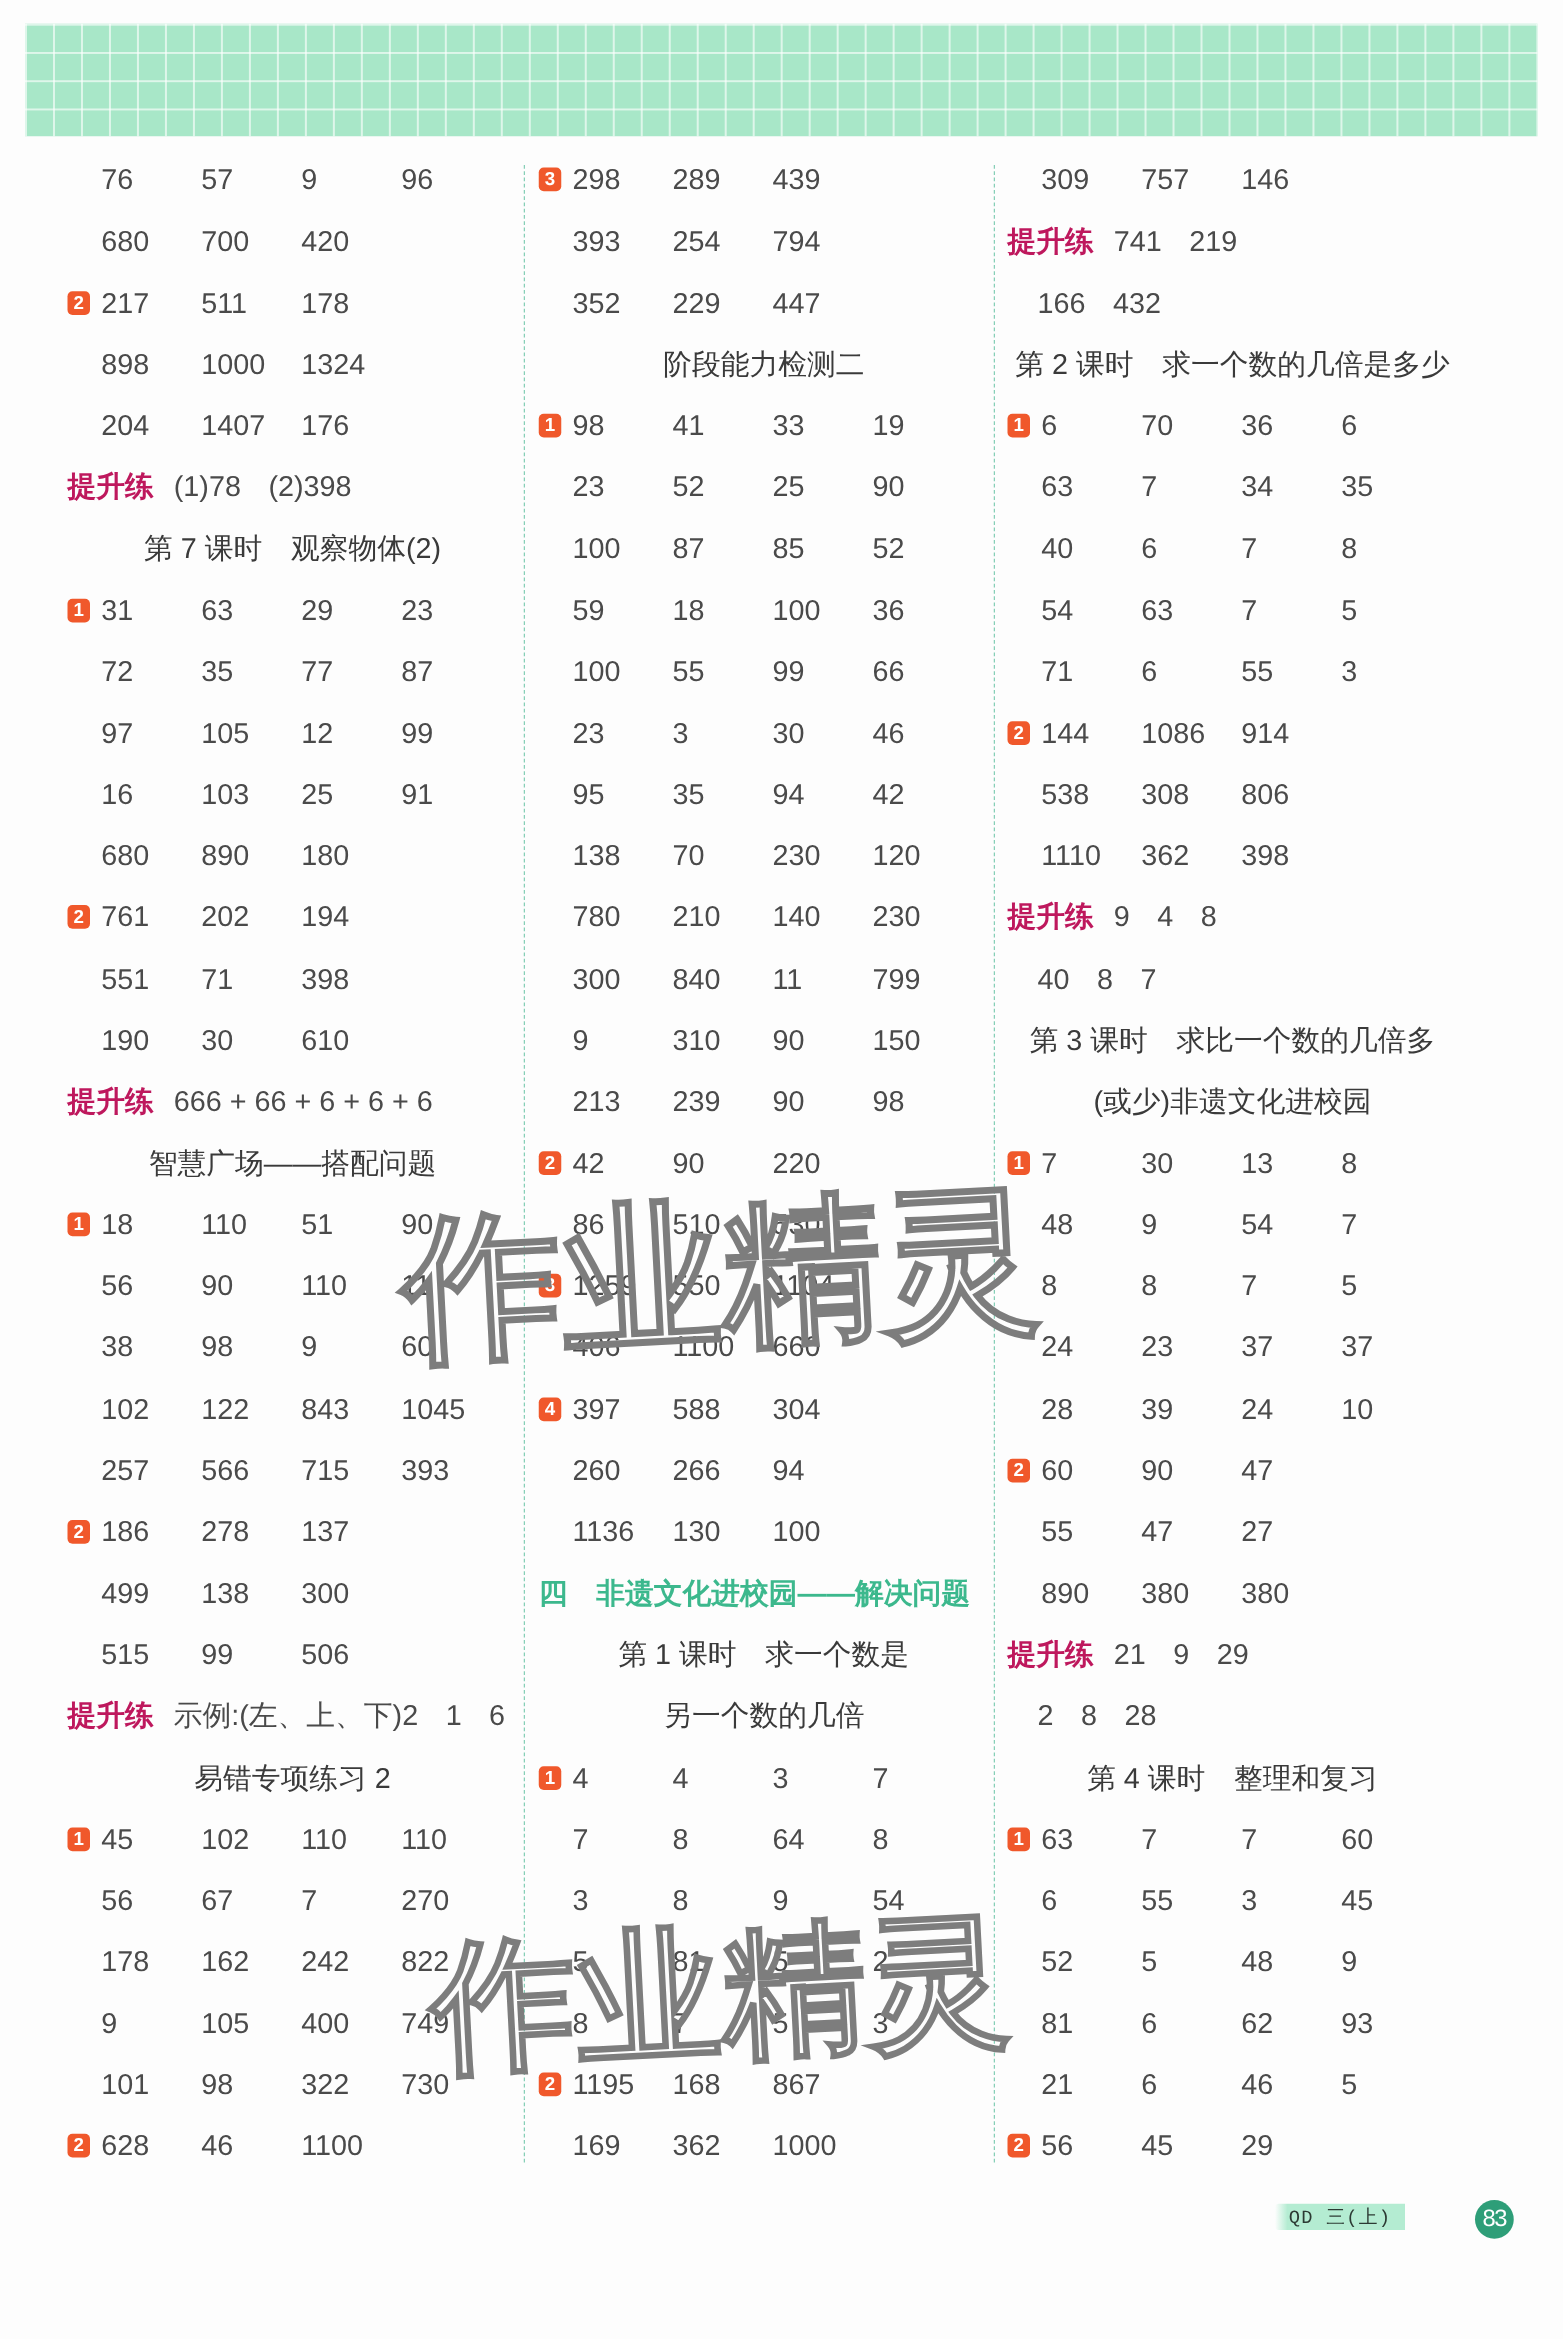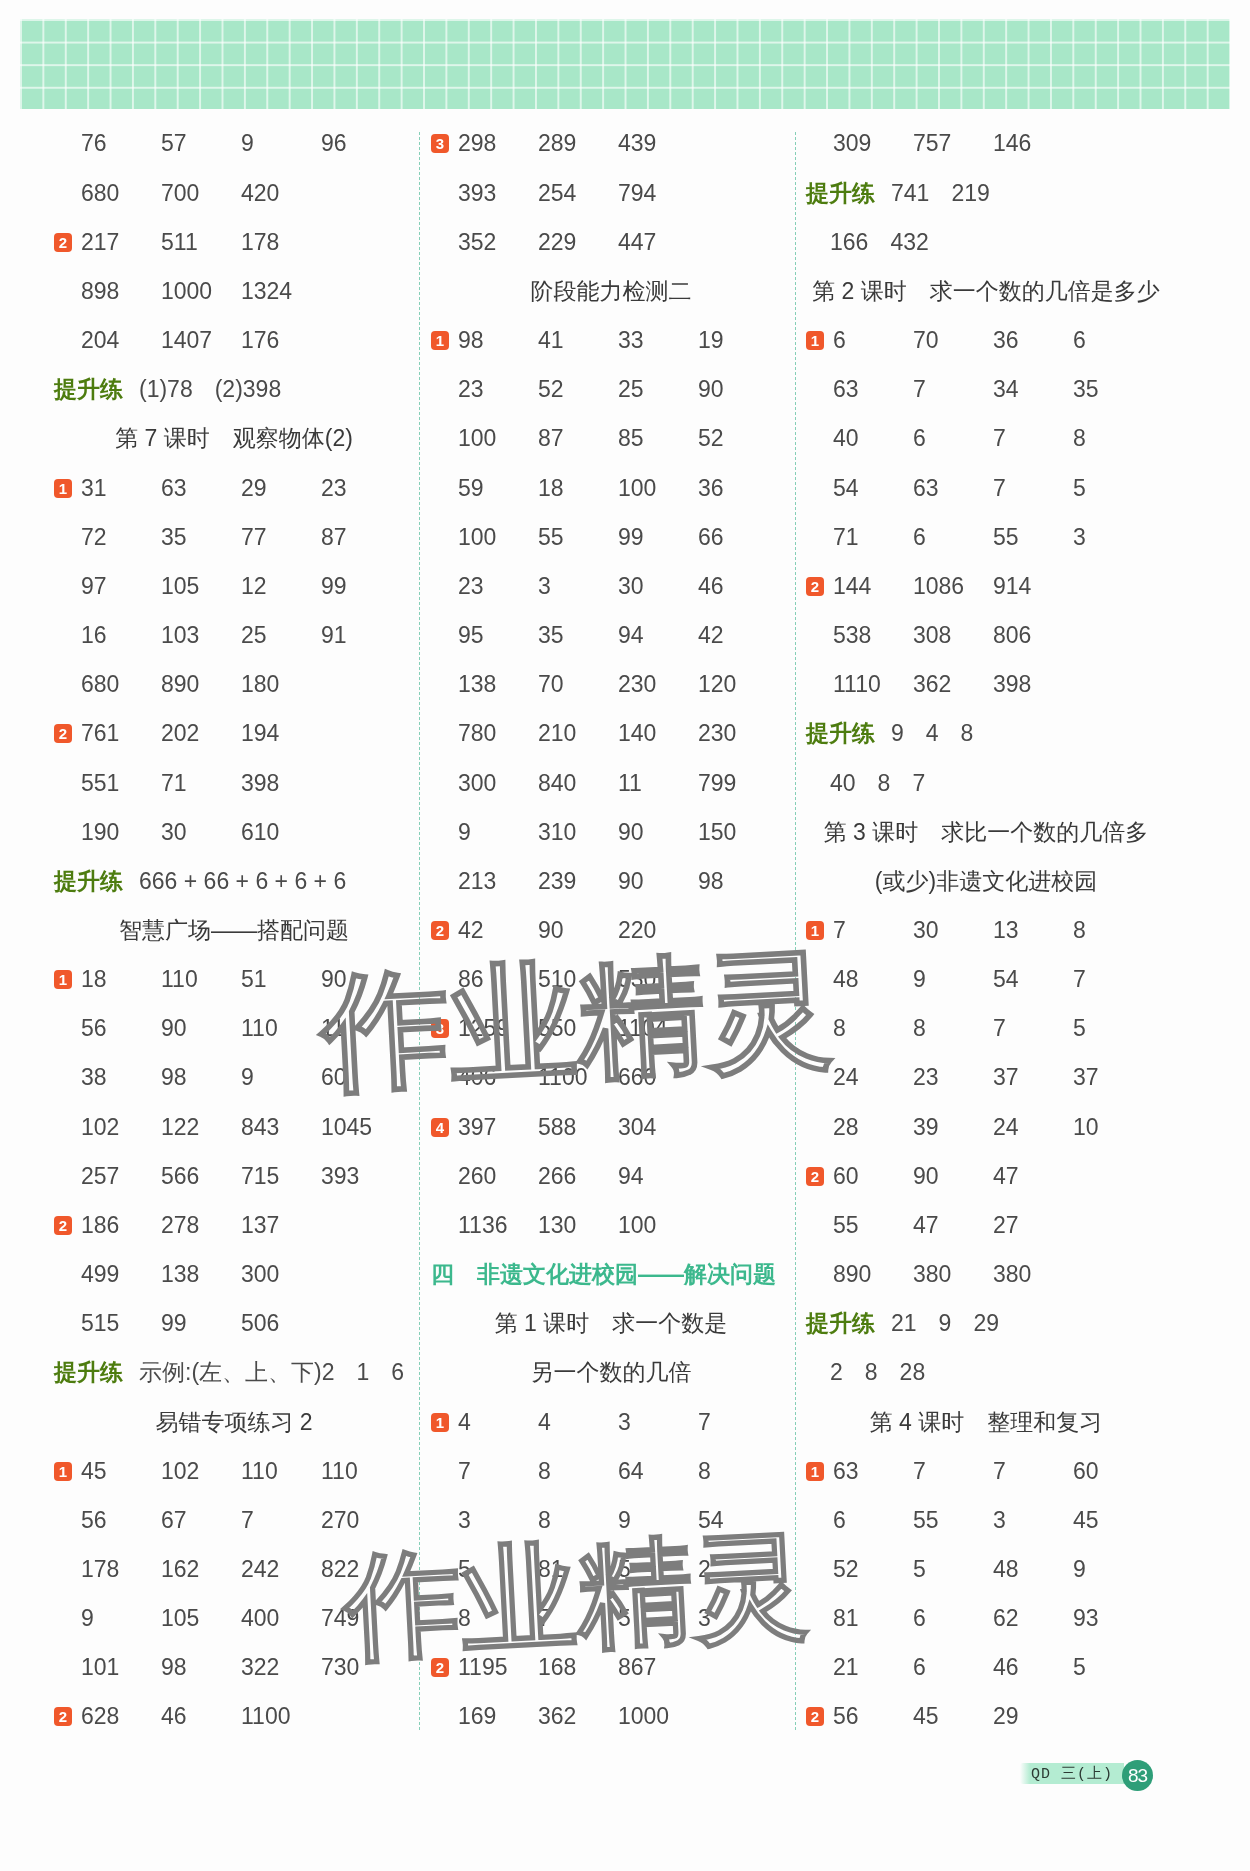--- a/index.html
+++ b/index.html
@@ -33,34 +33,34 @@
     height:49.16px;display:flex;align-items:center;white-space:nowrap;
     color:#4a4a4a;font-size:23px;
   }
   .slot{width:27px;flex:0 0 27px;display:flex;align-items:center;}
   .badge{
     width:18px;height:19px;border-radius:4px;background:var(--badge);
     color:#fff;font-weight:bold;font-size:15px;line-height:1;
     display:flex;align-items:center;justify-content:center;
   }
   .grid .v{width:80px;flex:0 0 80px;}
-  .practice .lbl{font-weight:bold;color:#4d7c0f;width:85px;flex:0 0 85px;font-size:23px;}
+  .practice .lbl{font-weight:bold;color:#be185d;width:85px;flex:0 0 85px;font-size:23px;}
   .practice .v,.cont .v{margin-right:22px;}
   .cont{padding-left:24px;}
   .heading{justify-content:center;color:#3a3a3a;font-size:23px;}
   .heading.section{justify-content:flex-start;color:var(--section-title);font-weight:bold;font-size:23px;}
   .pill{
     position:absolute;left:1020px;top:1763px;width:104px;height:21px;
     background:linear-gradient(90deg, rgba(180,236,210,0) 0px, var(--pill) 10px, var(--pill) 100%);
     border-radius:3px 0 0 3px;
     display:flex;align-items:center;justify-content:center;
     font-size:15px;color:#2c3a33;letter-spacing:1px;font-family:Liberation Mono, monospace;
   }
   .pagenum{
-    position:absolute;left:1122px;top:1760px;width:31px;height:31px;border-radius:50%;
+    position:absolute;left:1180px;top:1760px;width:31px;height:31px;border-radius:50%;
     background:var(--page-circle);color:#fff;font-size:19px;
     display:flex;align-items:center;justify-content:center;letter-spacing:-1px;
   }
   .wm{
     position:absolute;line-height:1;color:transparent;
     -webkit-text-stroke:1.6px #7d7d7d;font-weight:bold;white-space:nowrap;
     pointer-events:none;z-index:5;
     font-family:"DejaVu Sans",sans-serif;
   }
   .wm1{left:318px;top:970px;font-size:128px;transform:rotate(-3deg);transform-origin:left top;}

